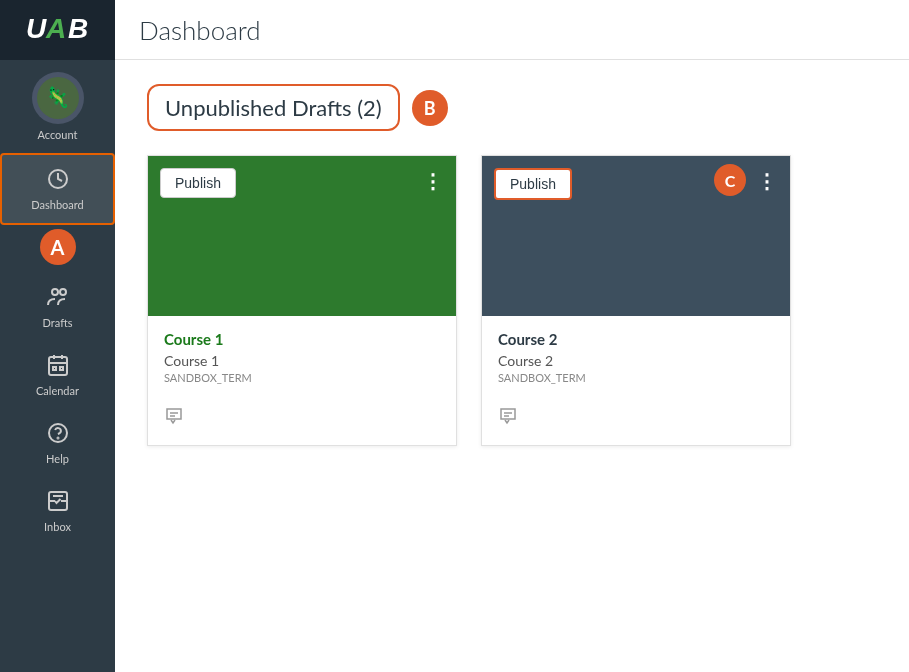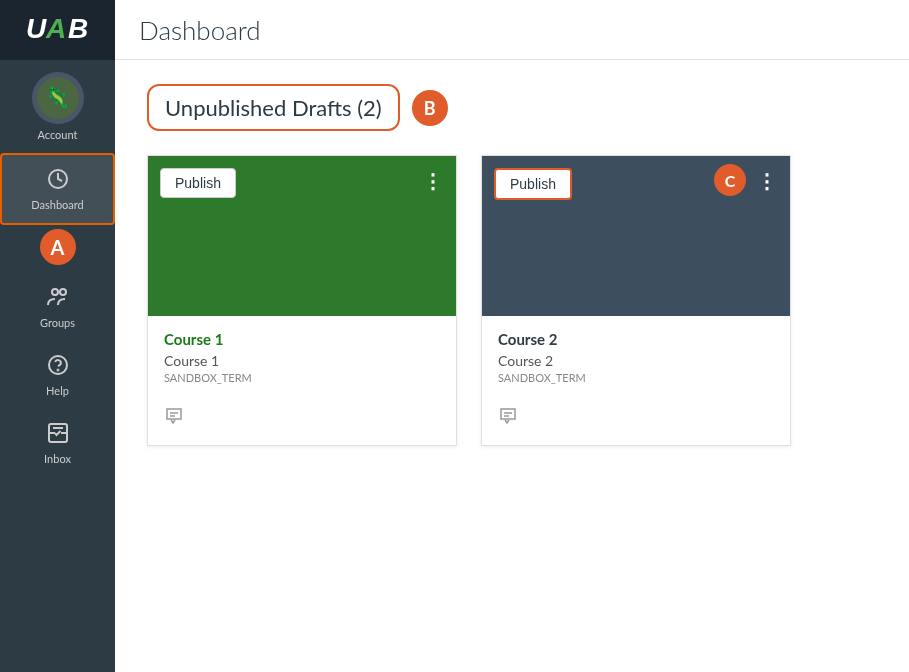--- a/index.html
+++ b/index.html
@@ -298,23 +298,36 @@
 
   <div class="sidebar-item">
     <span class="icon">
       <svg width="24" height="24" viewBox="0 0 24 24" fill="none" stroke="#ccc" stroke-width="2">
         <circle cx="9" cy="7" r="3"></circle>
         <circle cx="17" cy="7" r="3"></circle>
         <path d="M2 20c0-4 3-6 7-6"></path>
         <path d="M12 20c0-4 3-6 7-6"></path>
       </svg>
     </span>
-    <span class="label">Groups</span>
-  </div>
-
+    <span class="label">Drafts</span>
+  </div>
+
+  <div class="sidebar-item">
+    <span class="icon">
+      <svg width="24" height="24" viewBox="0 0 24 24" fill="none" stroke="#ccc" stroke-width="2">
+        <rect x="3" y="4" width="18" height="18" rx="2"></rect>
+        <line x1="16" y1="2" x2="16" y2="6"></line>
+        <line x1="8" y1="2" x2="8" y2="6"></line>
+        <line x1="3" y1="10" x2="21" y2="10"></line>
+        <rect x="7" y="14" width="3" height="3"></rect>
+        <rect x="14" y="14" width="3" height="3"></rect>
+      </svg>
+    </span>
+    <span class="label">Calendar</span>
+  </div>
 
   <div class="sidebar-item">
     <span class="icon">
       <svg width="24" height="24" viewBox="0 0 24 24" fill="none" stroke="#ccc" stroke-width="2">
         <circle cx="12" cy="12" r="9"></circle>
         <path d="M9.1 9a3 3 0 0 1 5.8 1c0 2-3 3-3 3"></path>
         <circle cx="12" cy="17" r="0.5" fill="#ccc"></circle>
       </svg>
     </span>
     <span class="label">Help</span>

